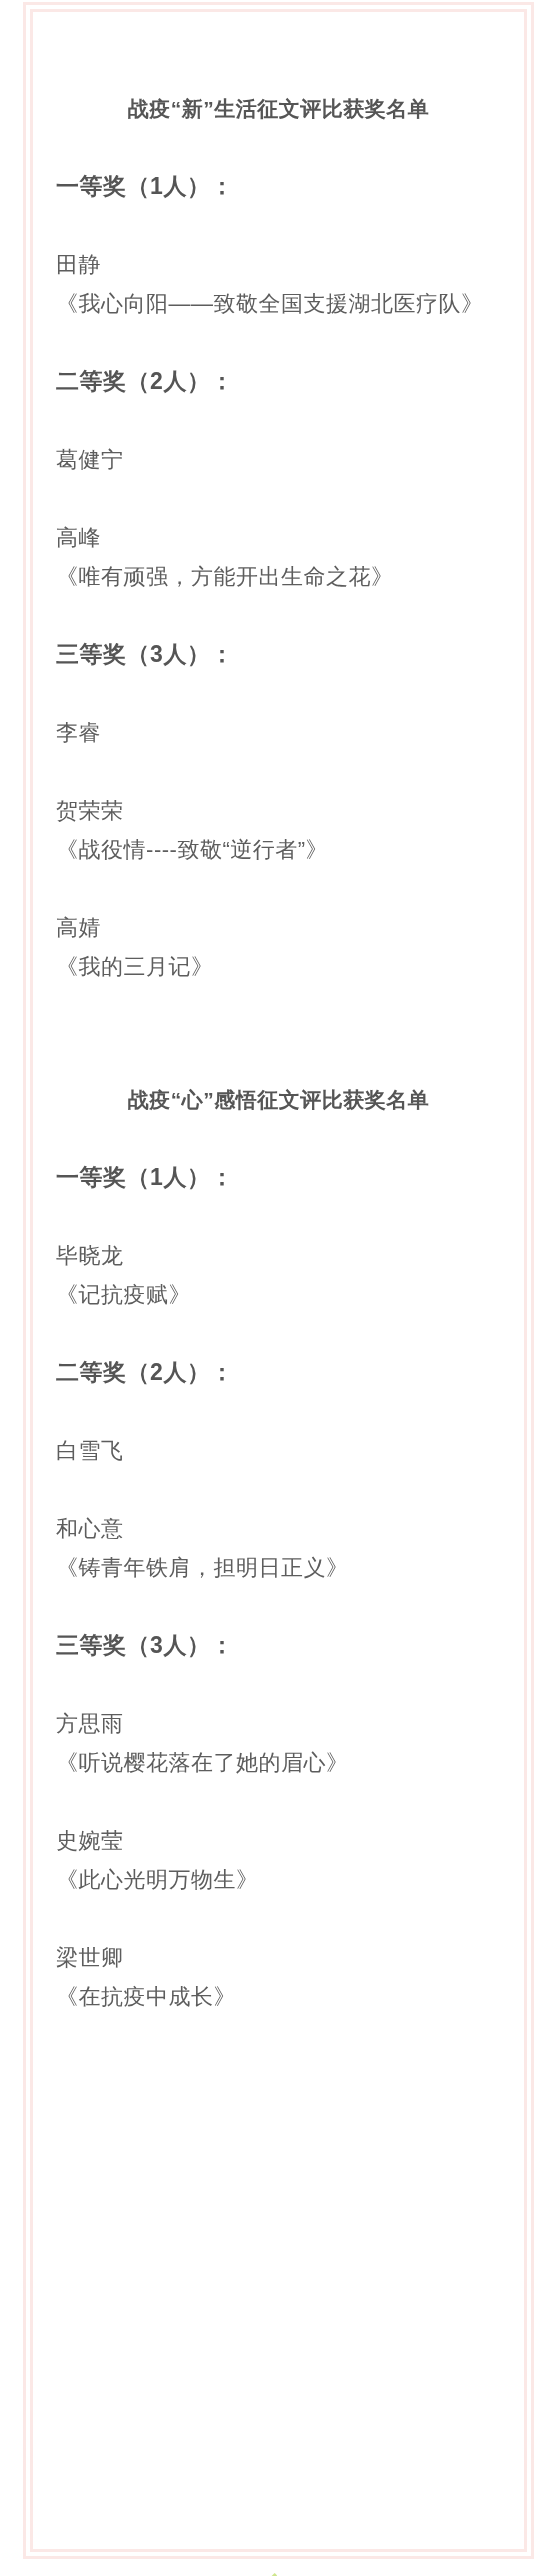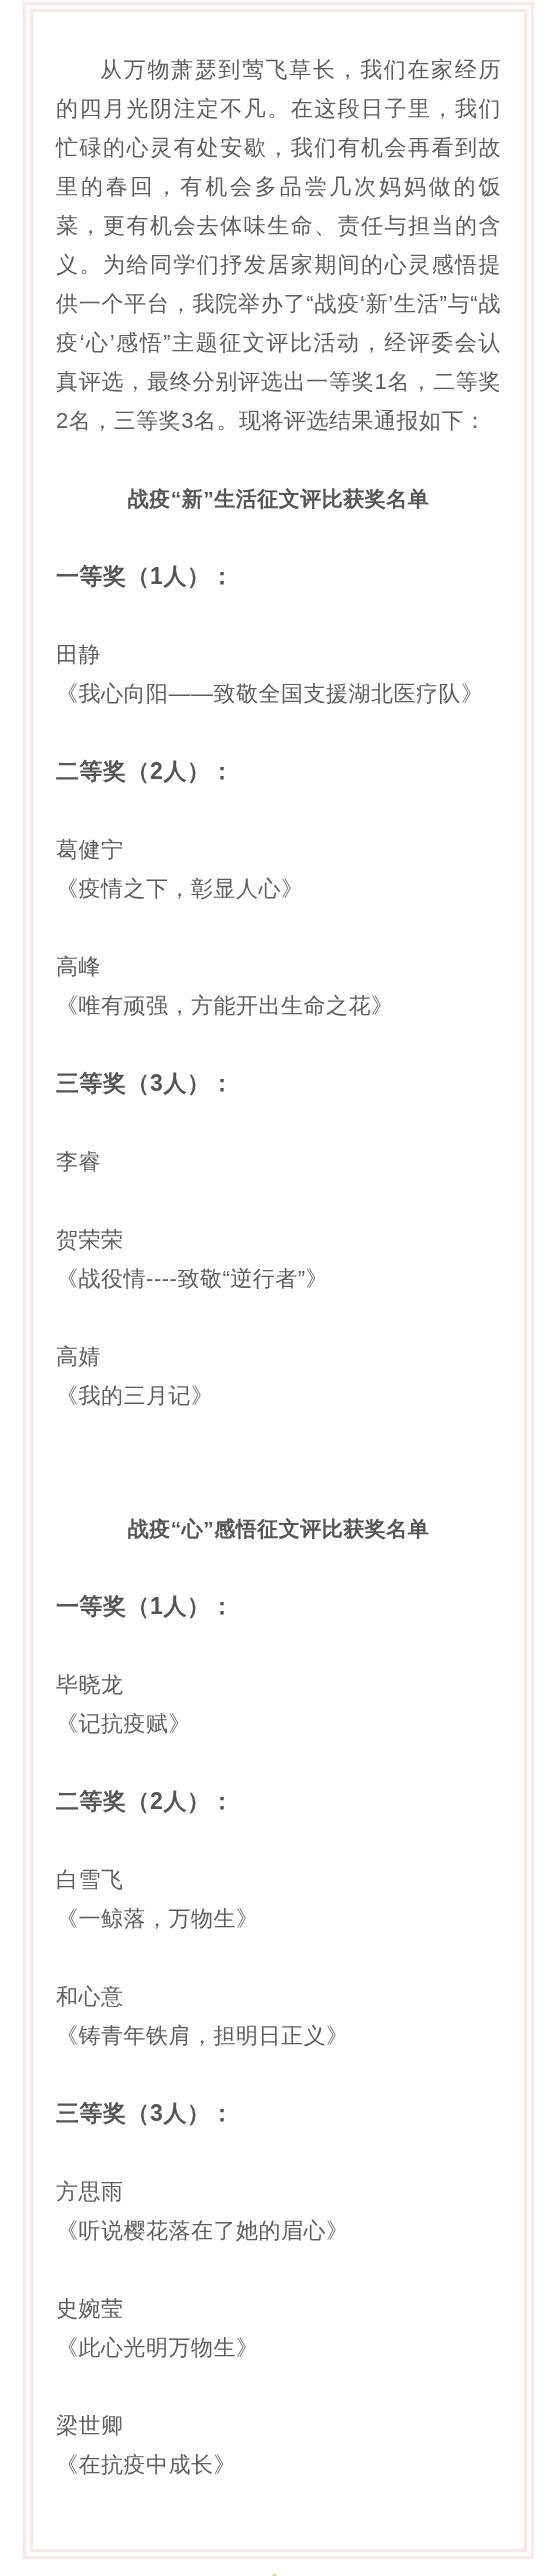--- a/index.html
+++ b/index.html
@@ -88,50 +88,47 @@
 </style>
 </head>
 <body>
 
 <div class="page">
 
   <div class="frame-outer">
     <div class="frame-inner">
       <div class="content">
 
-        <p class="para">从万物萧瑟到莺飞草长，我们在家经历的四月光阴注定不凡。在这段日子里，我们忙碌的心灵有处安歇，我们有机会再看到故里的春回，有机会多品尝几次妈妈做的饭菜，更有机会去体味生命、责任与担当的含义。为给同学们抒发居家期间的心灵感悟提供一个平台，我院举办了“战疫‘新’生活”与“战疫‘心’感悟”主题征文评比活动，经评委会认真评选，最终分别评选出一等奖1名，二等奖2名，三等奖3名。现将评选结果通报如下：</p>
 
         <div class="heading gap1">战疫“新”生活征文评比获奖名单</div>
 
         <div class="level gap1">一等奖（1人）：</div>
         <div class="line gap1">田静</div>
         <div class="line">《我心向阳——致敬全国支援湖北医疗队》</div>
 
         <div class="level gap1">二等奖（2人）：</div>
         <div class="line gap1">葛健宁</div>
-        <div class="line">《疫情之下，彰显人心》</div>
         <div class="line gap1">高峰</div>
         <div class="line">《唯有顽强，方能开出生命之花》</div>
 
         <div class="level gap1">三等奖（3人）：</div>
         <div class="line gap1">李睿</div>
         <div class="line gap1">贺荣荣</div>
         <div class="line">《战役情----致敬“逆行者”》</div>
         <div class="line gap1">高婧</div>
         <div class="line">《我的三月记》</div>
 
         <div class="heading gap2">战疫“心”感悟征文评比获奖名单</div>
 
         <div class="level gap1">一等奖（1人）：</div>
         <div class="line gap1">毕晓龙</div>
         <div class="line">《记抗疫赋》</div>
 
         <div class="level gap1">二等奖（2人）：</div>
         <div class="line gap1">白雪飞</div>
-        <div class="line">《一鲸落，万物生》</div>
         <div class="line gap1">和心意</div>
         <div class="line">《铸青年铁肩，担明日正义》</div>
 
         <div class="level gap1">三等奖（3人）：</div>
         <div class="line gap1">方思雨</div>
         <div class="line">《听说樱花落在了她的眉心》</div>
         <div class="line gap1">史婉莹</div>
         <div class="line">《此心光明万物生》</div>
         <div class="line gap1">梁世卿</div>
         <div class="line">《在抗疫中成长》</div>

